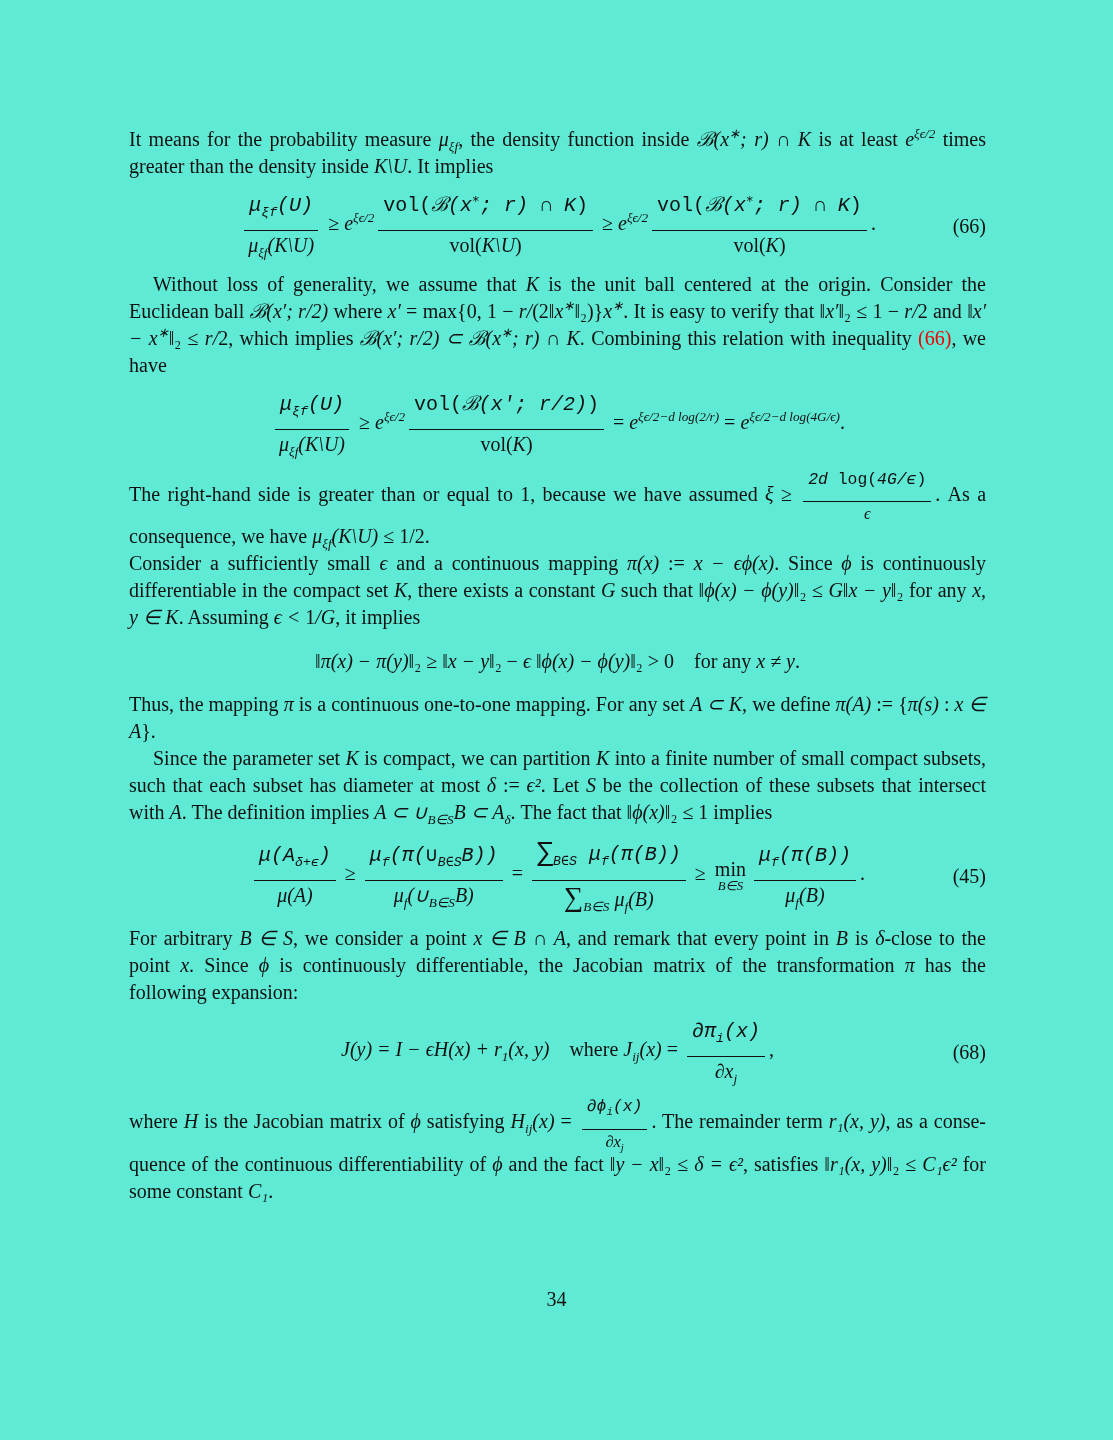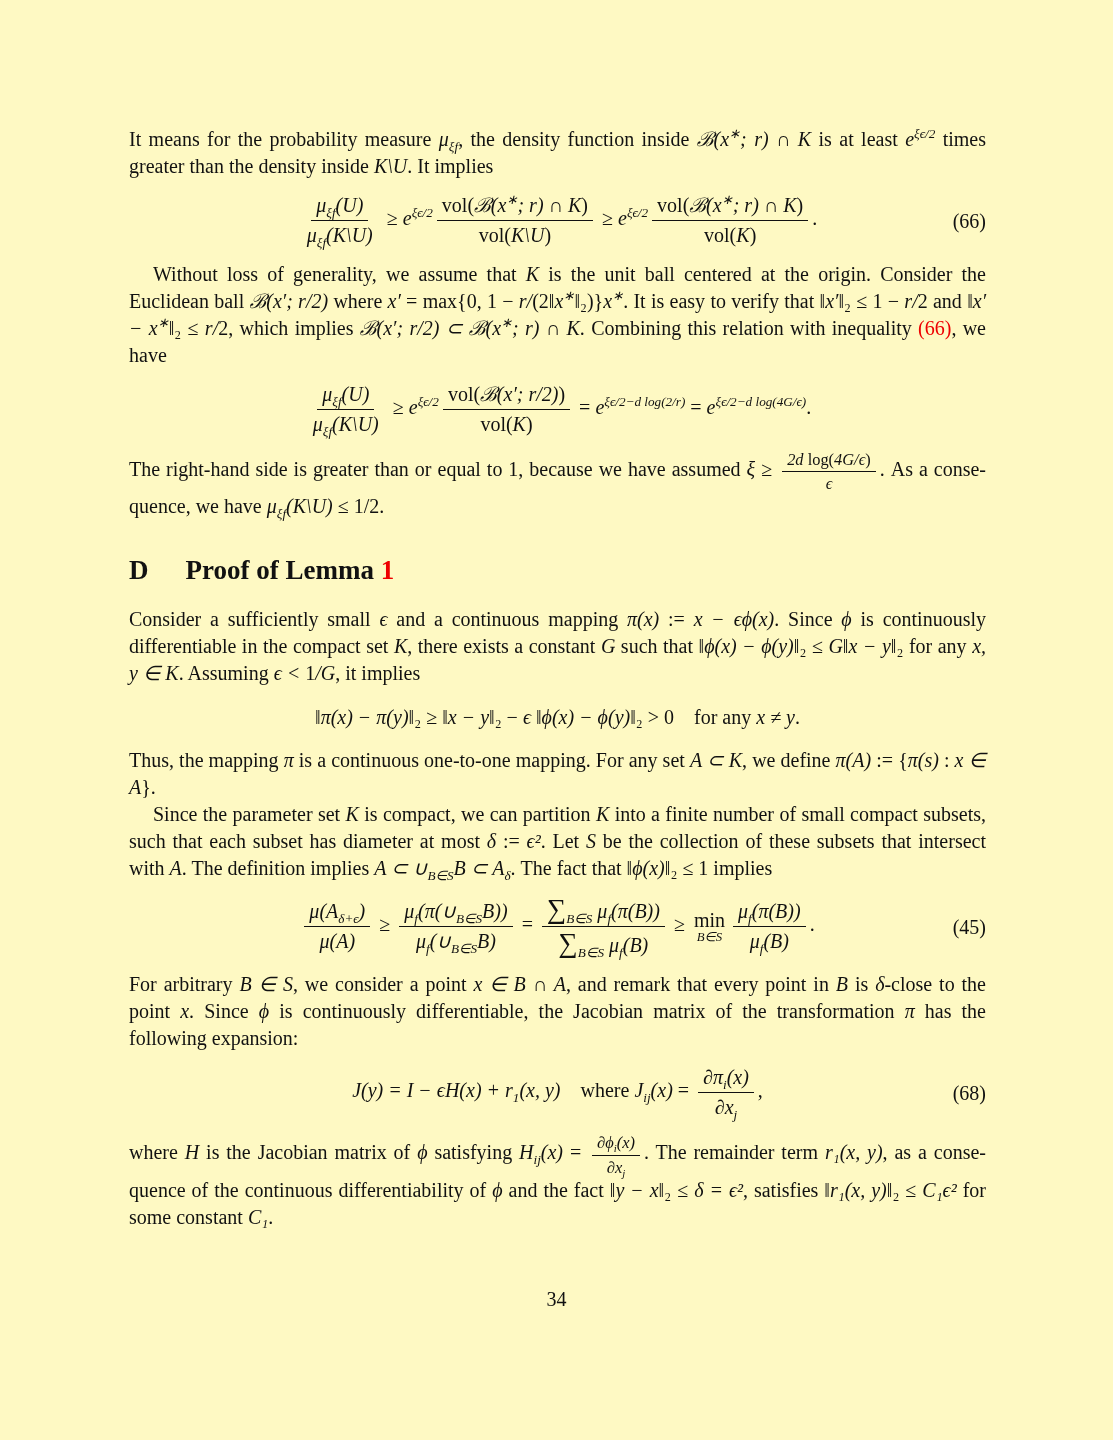--- a/index.html
+++ b/index.html
@@ -1,19 +1,19 @@
 <!DOCTYPE html>
 <html><head>
 <meta charset="utf-8">
 <style>
   html,body{margin:0;padding:0;background:#e8e8e8;}
   .page{
     position:relative;
     width:1113px;height:1440px;
-    background:#fef9c3;
+    background:#5eead4;
     overflow:hidden;
     font-family:"Liberation Serif", serif;
     color:#111111;
   }
   .content{
     position:absolute;
     left:129px;top:126px;width:857px;
     font-size:20px;
     line-height:27px;
   }
@@ -27,21 +27,21 @@
   .i{font-style:italic;}
   .big{font-style:normal;font-size:135%;line-height:1;}
   .ref{color:#ee0000;cursor:pointer;}
   sup,sub{font-size:66%;font-style:italic;line-height:0;}
   sup{vertical-align:super;}
   sub{vertical-align:sub;}
   .frac{
     display:inline-flex;flex-direction:column;align-items:center;
     vertical-align:middle;text-align:center;margin:0 4px;line-height:1.15;
   }
-  .fn{display:block;padding:1px 5px 3px;border-bottom:1.3px solid #111;}
+  .fn{display:block;padding:1px 5px 13px;border-bottom:1.3px solid #111;font-family:Liberation Mono, monospace;}
   .fd{display:block;padding:3px 5px 1px;text-align:right;}
   .para .frac{font-size:82%;line-height:1.05;}
   .uo{
     display:inline-flex;flex-direction:column;align-items:center;
     vertical-align:middle;line-height:1.05;margin:12px 4px;
   }
   .uo .u{font-size:64%;font-style:italic;}
   
   .eq{
     position:relative;
@@ -97,23 +97,20 @@
             <span class="fn"><span class="r">vol(</span><span class="i">ℬ(x′; r/2)</span><span class="r">)</span></span>
             <span class="fd"><span class="r">vol(</span><span class="i">K</span><span class="r">)</span></span>
           </span><span class="r"> = </span><span class="i">e</span><sup>ξϵ/2−d log(2/r)</sup><span class="r"> = </span><span class="i">e</span><sup>ξϵ/2−d log(4G/ϵ)</sup><span class="r">.</span></span>
     </div>
 
     <p class="para"><span class="r">The right-hand side is greater than or equal to 1, because we have assumed </span><span class="i">ξ</span><span class="r"> ≥ </span><span class="frac">
           <span class="fn"><span class="i">2d </span><span class="r">log(</span><span class="i">4G/ϵ</span><span class="r">)</span></span>
           <span class="fd"><span class="i">ϵ</span></span>
         </span><span class="r">. As a conse­quence, we have </span><span class="i">μ</span><sub>ξf</sub><span class="i">(K\U)</span><span class="r"> ≤ 1/2.</span></p>
 
-    <h2 class="sec">
-      <span class="seclabel">D</span><span>Proof of Lemma </span><span class="ref">1</span>
-    </h2>
 
     <p class="para"><span class="r">Consider a sufficiently small </span><span class="i">ϵ</span><span class="r"> and a continuous mapping </span><span class="i">π(x)</span><span class="r"> := </span><span class="i">x − ϵϕ(x)</span><span class="r">. Since </span><span class="i">ϕ</span><span class="r"> is continuously differentiable in the compact set </span><span class="i">K</span><span class="r">, there exists a constant </span><span class="i">G</span><span class="r"> such that ‖</span><span class="i">ϕ(x) − ϕ(y)</span><span class="r">‖₂ ≤ </span><span class="i">G</span><span class="r">‖</span><span class="i">x − y</span><span class="r">‖₂ for any </span><span class="i">x, y ∈ K</span><span class="r">. Assuming </span><span class="i">ϵ &lt;</span><span class="r"> 1</span><span class="i">/G</span><span class="r">, it implies</span></p>
 
     <div class="eq">
       <span><span class="r">‖</span><span class="i">π(x) − π(y)</span><span class="r">‖₂ ≥ ‖</span><span class="i">x − y</span><span class="r">‖₂ − </span><span class="i">ϵ </span><span class="r">‖</span><span class="i">ϕ(x) − ϕ(y)</span><span class="r">‖₂ &gt; 0 for any </span><span class="i">x ≠ y</span><span class="r">.</span></span>
     </div>
 
     <p class="para"><span class="r">Thus, the mapping </span><span class="i">π</span><span class="r"> is a continuous one-to-one mapping. For any set </span><span class="i">A ⊂ K</span><span class="r">, we define </span><span class="i">π(A)</span><span class="r"> := {</span><span class="i">π(s)</span><span class="r"> : </span><span class="i">x ∈ A</span><span class="r">}.</span></p>
 
     <p class="para ind"><span class="r">Since the parameter set </span><span class="i">K</span><span class="r"> is compact, we can partition </span><span class="i">K</span><span class="r"> into a finite number of small compact subsets, such that each subset has diameter at most </span><span class="i">δ</span><span class="r"> := </span><span class="i">ϵ²</span><span class="r">. Let </span><span class="i">S</span><span class="r"> be the collection of these subsets that intersect with </span><span class="i">A</span><span class="r">. The definition implies </span><span class="i">A ⊂ ∪</span><sub>B∈S</sub><span class="i">B ⊂ A</span><sub>δ</sub><span class="r">. The fact that ‖</span><span class="i">ϕ(x)</span><span class="r">‖₂ ≤ 1 implies</span></p>

